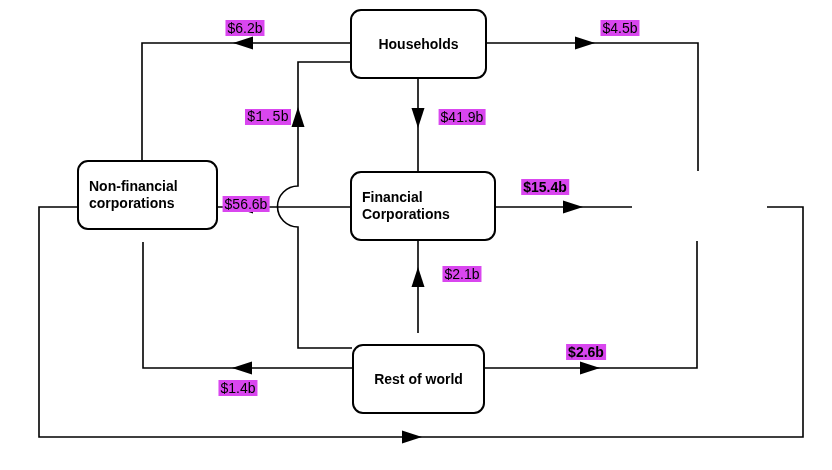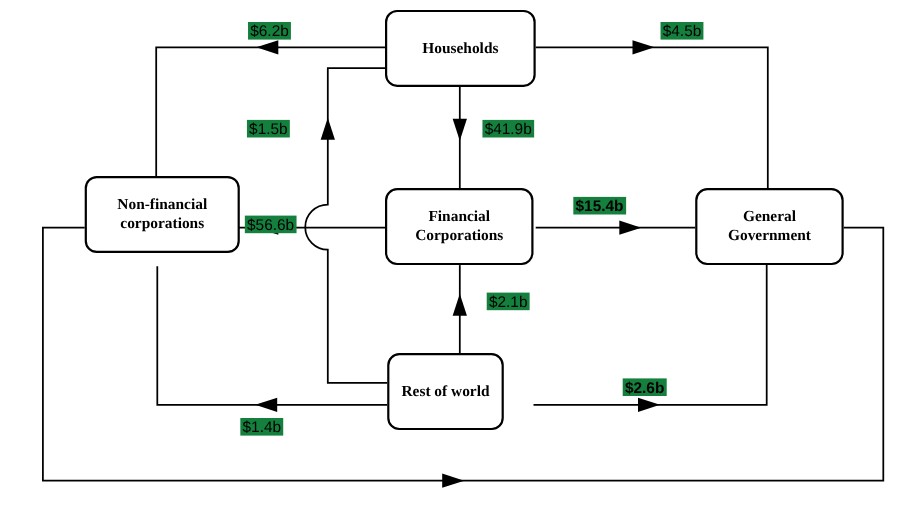--- a/index.html
+++ b/index.html
@@ -7,27 +7,26 @@
     position: relative; width: 832px; height: 470px; background: #ffffff;
     font-family: "Liberation Sans", sans-serif; color: #000; overflow: hidden;
   }
   .edges-layer { position: absolute; left: 0; top: 0; }
   .edge { fill: none; stroke: #000000; stroke-width: 1.6px; }
   .head { fill: #000000; stroke: none; }
   .node {
     position: absolute; box-sizing: border-box; background: #ffffff;
     border: 2.5px solid #000000; border-radius: 11px;
     display: flex; align-items: center; justify-content: center;
-    text-align: center; font-weight: bold; font-size: 14px; line-height: 17px;
+    font-weight: bold; font-size: 14px; line-height: 17px;
     padding: 12px 10px;
-    font-family: Liberation Serif, serif;
   }
   .edge-label {
     position: absolute; transform: translate(-50%, -50%);
-    font-size: 14px; white-space: nowrap; background: #15803d; padding: 0 2px;
+    font-size: 14px; white-space: nowrap; background: #d946ef; padding: 0 2px;
   }
 </style>
 </head>
 <body>
 
 <div class="canvas">
 
   <svg class="edges-layer" width="832" height="470" viewBox="0 0 832 470">
 
     <path class="edge" d="M350,43 L142,43 L142,172"></path>
@@ -62,37 +61,34 @@
   </svg>
 
   <div class="node" style="left:350px; top:9px; width:137px; height:70px;">
     <span>Households</span>
   </div>
 
   <div class="node" style="left:77px; top:160px; width:141px; height:70px;">
     <span>Non-financial corporations</span>
   </div>
 
-  <div class="node" style="left:350px; top:171px; width:135px; height:70px;">
+  <div class="node" style="left:350px; top:171px; width:146px; height:70px;">
     <span>Financial Corporations</span>
   </div>
 
-  <div class="node" style="left:632px; top:171px; width:135px; height:70px;">
-    <span>General Government</span>
-  </div>
 
-  <div class="node" style="left:352px; top:321px; width:106px; height:70px;">
+  <div class="node" style="left:352px; top:344px; width:133px; height:70px;">
     <span>Rest of world</span>
   </div>
 
   <div class="edge-label" style="left:245px; top:28px;">$6.2b</div>
 
   <div class="edge-label" style="left:580px; top:28px;margin-left:40px;">$4.5b</div>
 
-  <div class="edge-label" style="left:244px; top:117px;">$1.5b</div>
+  <div class="edge-label" style="left:268px; top:117px;font-family:Liberation Mono, monospace;">$1.5b</div>
 
   <div class="edge-label" style="left:462px; top:117px;">$41.9b</div>
 
   <div class="edge-label" style="left:246px; top:204px;">$56.6b</div>
 
   <div class="edge-label" style="left:545px; top:187px;font-weight:bold;">$15.4b</div>
 
   <div class="edge-label" style="left:462px; top:274px;">$2.1b</div>
 
   <div class="edge-label" style="left:586px; top:352px;font-weight:bold;">$2.6b</div>

